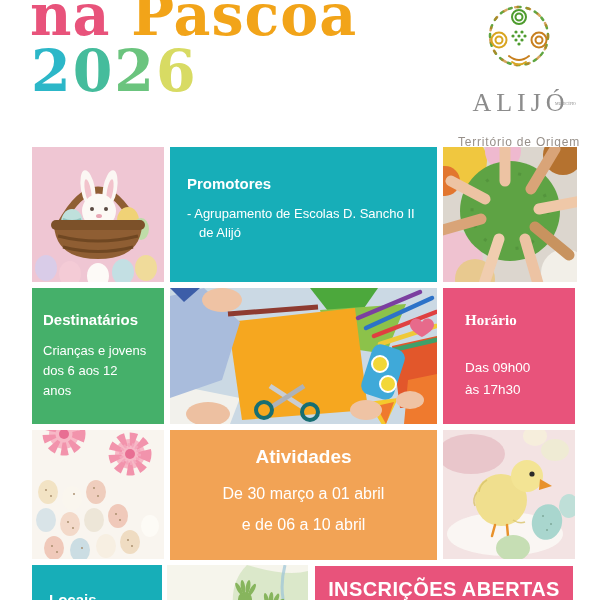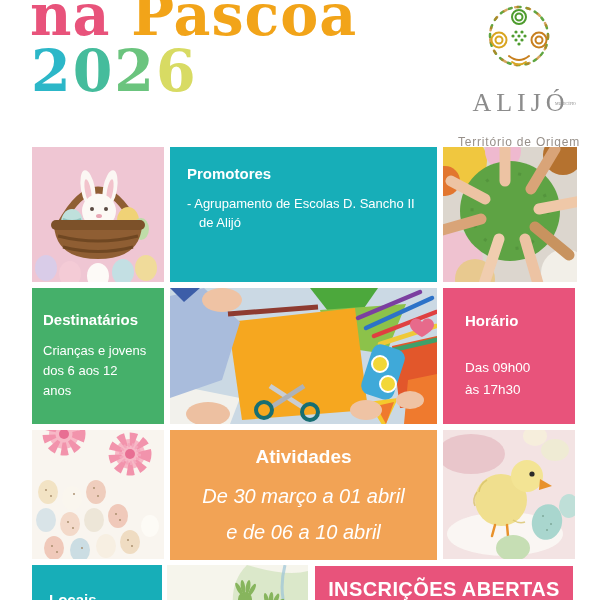--- a/index.html
+++ b/index.html
@@ -24,37 +24,37 @@
   .logo-tagline{font-size:12px;letter-spacing:0.8px;color:#97908A;margin-top:17px;}
 
   
   .card{position:absolute;box-sizing:border-box;color:#fff;}
   .card-title{font-weight:bold;font-size:15px;}
   .c-teal{background:#17AEB8;}
   .c-green{background:#45B06A;}
   .c-pink{background:#E8537B;}
   .c-orange{background:#F2A355;}
 
-  .card-promotores{left:170px;top:147px;width:267px;height:135px;padding:18px 14px 0 17px;}
+  .card-promotores{left:170px;top:147px;width:267px;height:135px;padding:28px 14px 0 17px;}
   .card-promotores .card-title{margin-bottom:13px;}
   .promo-item{font-size:13px;line-height:1.45;margin-bottom:8px;padding-left:12px;text-indent:-12px;}
 
   .card-destinatarios{left:32px;top:288px;width:132px;height:136px;display:flex;
                       flex-direction:column;justify-content:center;padding:0 16px 0 11px;}
   .card-destinatarios .card-title{margin-bottom:13px;}
   .card-destinatarios .card-body{font-size:13px;line-height:1.55;}
 
   .card-horario{left:443px;top:288px;width:132px;height:136px;display:flex;
                 flex-direction:column;justify-content:center;padding-left:22px;}
-  .card-horario .card-title{margin-bottom:28px;}
+  .card-horario .card-title{margin-bottom:28px;font-family:Liberation Serif, serif;}
   .h-line{font-size:13.5px;line-height:1.6;}
 
   .card-atividades{left:170px;top:430px;width:267px;height:130px;text-align:center;padding-top:16px;}
   .card-atividades .card-title{font-size:19px;margin-bottom:17px;}
-  .a-line{font-size:20px;margin-bottom:13px;font-style:italic;}
+  .a-line{font-size:16px;margin-bottom:13px;}
 
   .card-locais{left:32px;top:565px;width:130px;height:60px;padding:26px 0 0 17px;}
 
   .card-inscricoes{left:315px;top:566px;width:258px;height:60px;text-align:center;
                    padding-top:12px;font-weight:bold;font-size:20px;letter-spacing:0.4px;}
 
   
   .photo{position:absolute;overflow:hidden;}
   .photo svg{display:block;}
   .photo-bunny{left:32px;top:147px;width:132px;height:135px;}

